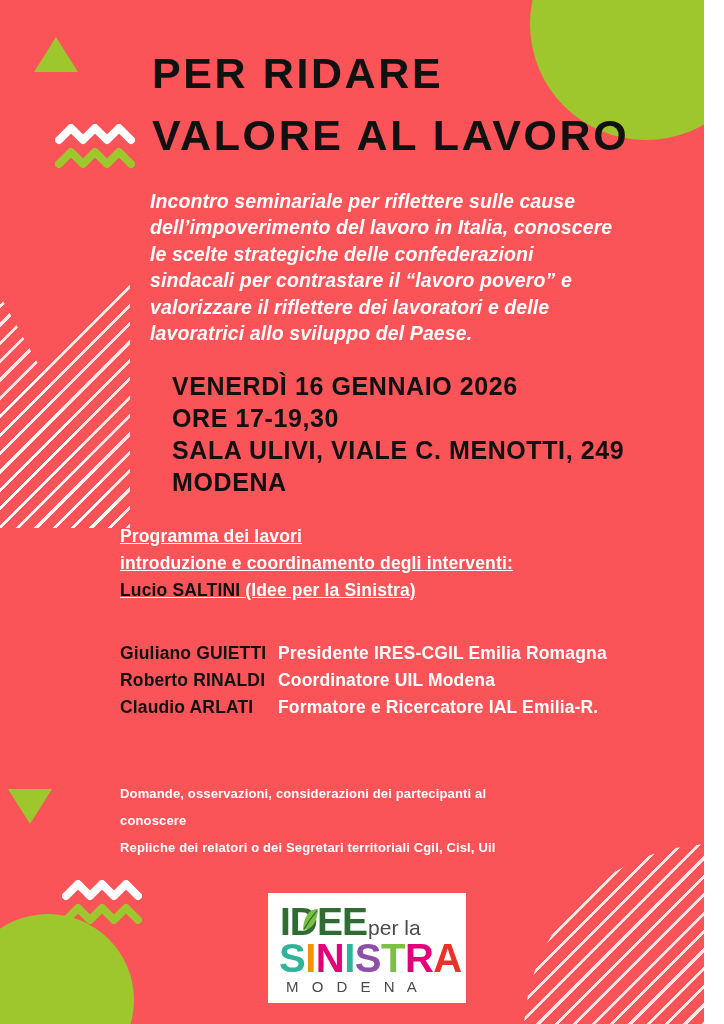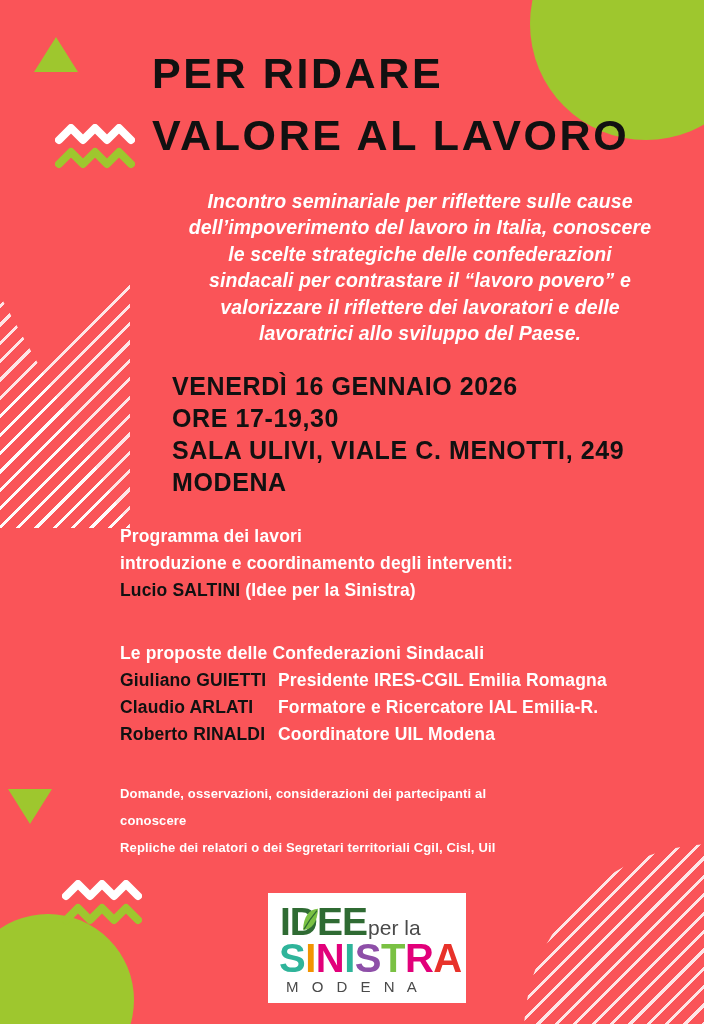--- a/index.html
+++ b/index.html
@@ -102,21 +102,21 @@
     letter-spacing: 2.6px;
     white-space: nowrap;
     font-family: "Liberation Sans Narrow", "Liberation Sans", sans-serif;
   }
 
   .intro {
     position: absolute;
     left: 150px;
     top: 188px;
     width: 540px;
-    text-align: center;
+    text-align: left;
     color: #ffffff;
     font-style: italic;
     font-weight: 700;
     font-size: 19.5px;
     line-height: 26.4px;
     letter-spacing: .1px;
   }
 
   .when-where {
     position: absolute;
@@ -135,21 +135,21 @@
     position: absolute;
     left: 120px;
     top: 523px;
     width: 590px;
     font-size: 17.5px;
     line-height: 27px;
     font-weight: 700;
     color: #ffffff;
     letter-spacing: .15px;
   }
-  .p-row { white-space: nowrap; }
+  .p-row { white-space: nowrap; text-decoration: underline; }
   .blk { color: #111111; }
   .wht { color: #ffffff; }
 
   .speakers {
     position: absolute;
     left: 120px;
     top: 640px;
     width: 600px;
     font-size: 17.5px;
     line-height: 27px;
@@ -289,24 +289,23 @@
       <div>MODENA</div>
     </div>
 
     <div class="programme">
       <div class="p-row">Programma dei lavori</div>
       <div class="p-row">introduzione e coordinamento degli interventi:</div>
       <div class="p-row"><span class="blk">Lucio SALTINI</span><span class="wht">&nbsp;</span><span class="wht">(Idee per la Sinistra)</span></div>
     </div>
 
     <div class="speakers">
-      <div class="sp-row">Le proposte delle Confederazioni Sindacali</div>
       <div class="sp-row"><span class="sp-name">Giuliano GUIETTI</span><span class="wht">Presidente IRES-CGIL Emilia Romagna</span></div>
+      <div class="sp-row"><span class="sp-name">Roberto RINALDI</span><span class="wht">Coordinatore UIL Modena</span></div>
       <div class="sp-row"><span class="sp-name">Claudio ARLATI</span><span class="wht">Formatore e Ricercatore IAL Emilia-R.</span></div>
-      <div class="sp-row"><span class="sp-name">Roberto RINALDI</span><span class="wht">Coordinatore UIL Modena</span></div>
     </div>
 
     <div class="closing">
       <div>Domande, osservazioni, considerazioni dei partecipanti al</div>
       <div>conoscere</div>
       <div>Repliche dei relatori o dei Segretari territoriali Cgil, Cisl, Uil</div>
     </div>
 
     <div class="logo-box">
       <div class="logo-inner">

